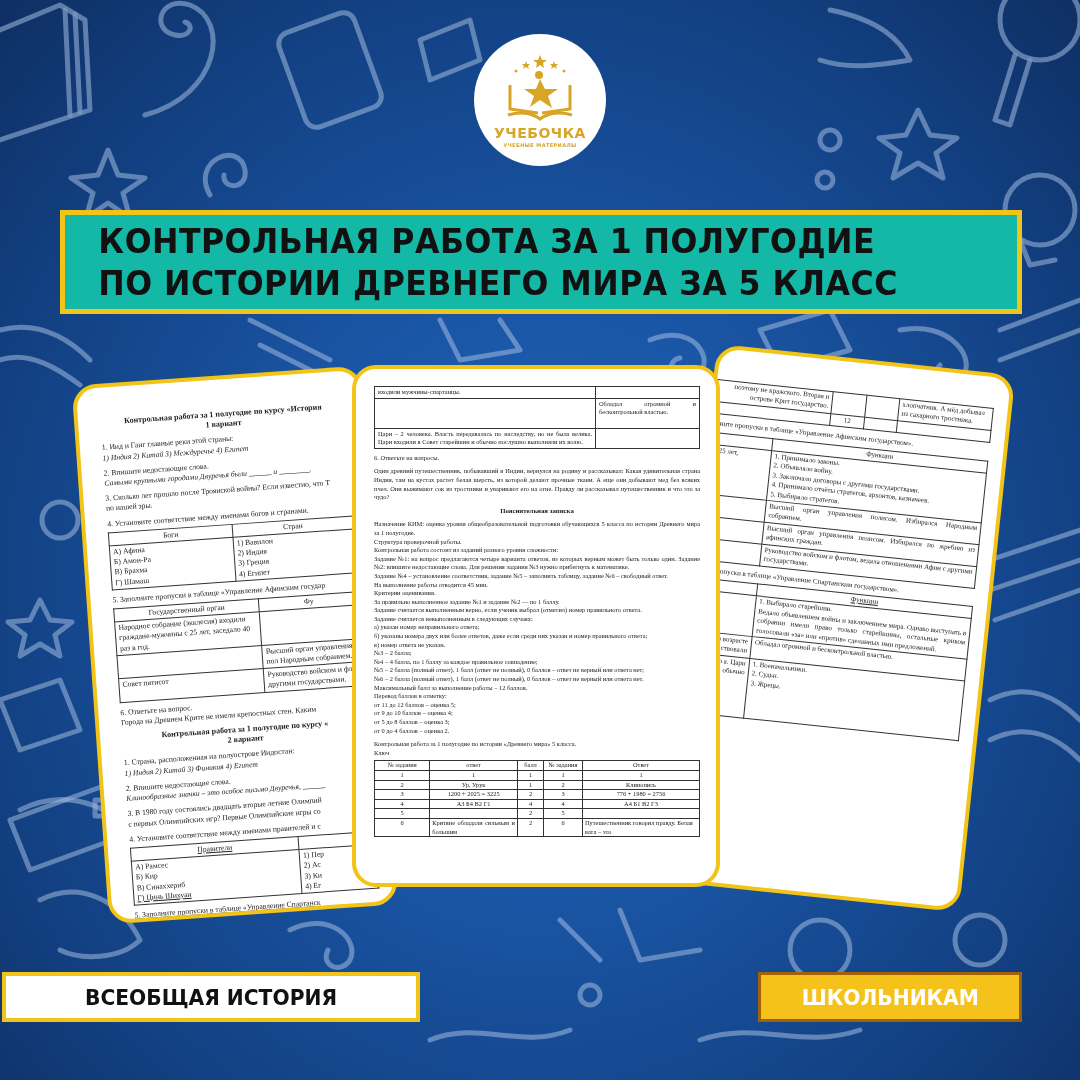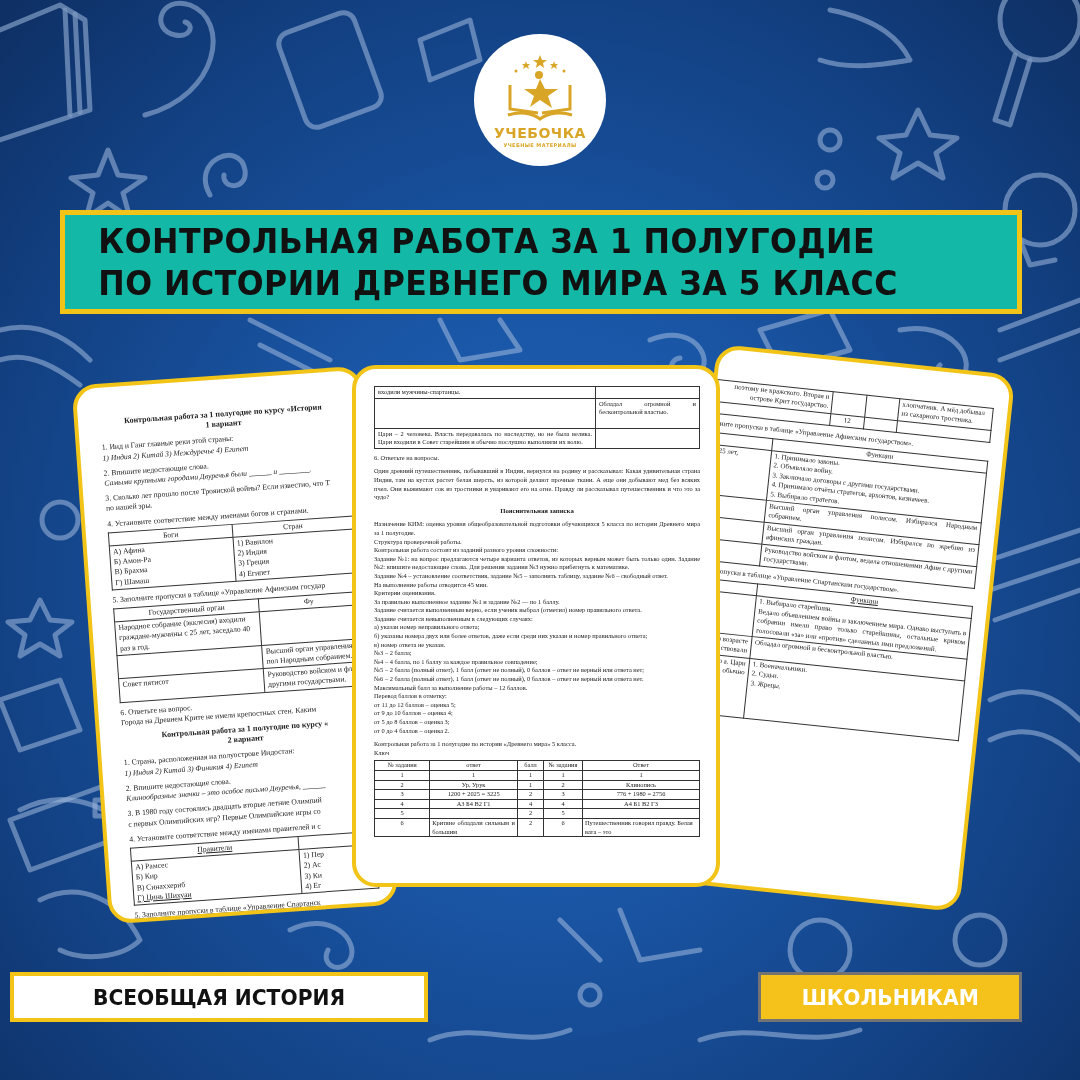--- a/index.html
+++ b/index.html
@@ -54,22 +54,22 @@
   .center { text-align: center; }
   .just { text-align: justify; }
   .page-center table.key td, .page-center table.key th { text-align: center; padding: 0 2px; }
 
   
   .tag-box {
     position: absolute; top: 972px; height: 50px;
     display: flex; align-items: center; justify-content: center;
     font-family: "DejaVu Sans", sans-serif; font-weight: bold; font-size: 22px; white-space: nowrap;
   }
-  .tag-left { left: 10px; width: 418px; background: #fff; border: 4px solid #f2c418; color: #111; }
-  .tag-right { left: 758px; width: 264px; background: #f4c21a; border: 3px solid #737373; color: #ffffff; }
+  .tag-left { left: 2px; width: 418px; background: #fff; border: 4px solid #f2c418; color: #111; }
+  .tag-right { left: 758px; width: 264px; background: #f4c21a; border: 3px solid #a16207; color: #ffffff; }
   .tag-box span { transform: scaleX(0.92); display: inline-block; }
 </style>
 </head>
 <body>
 
 <svg class="doodles" viewBox="0 0 1080 1080">
   <g>
       <path d="M0 30 L60 5 L85 20 L90 110 L0 140"></path>
       <path d="M65 10 L70 115 M75 14 L80 112"></path>
     </g>

